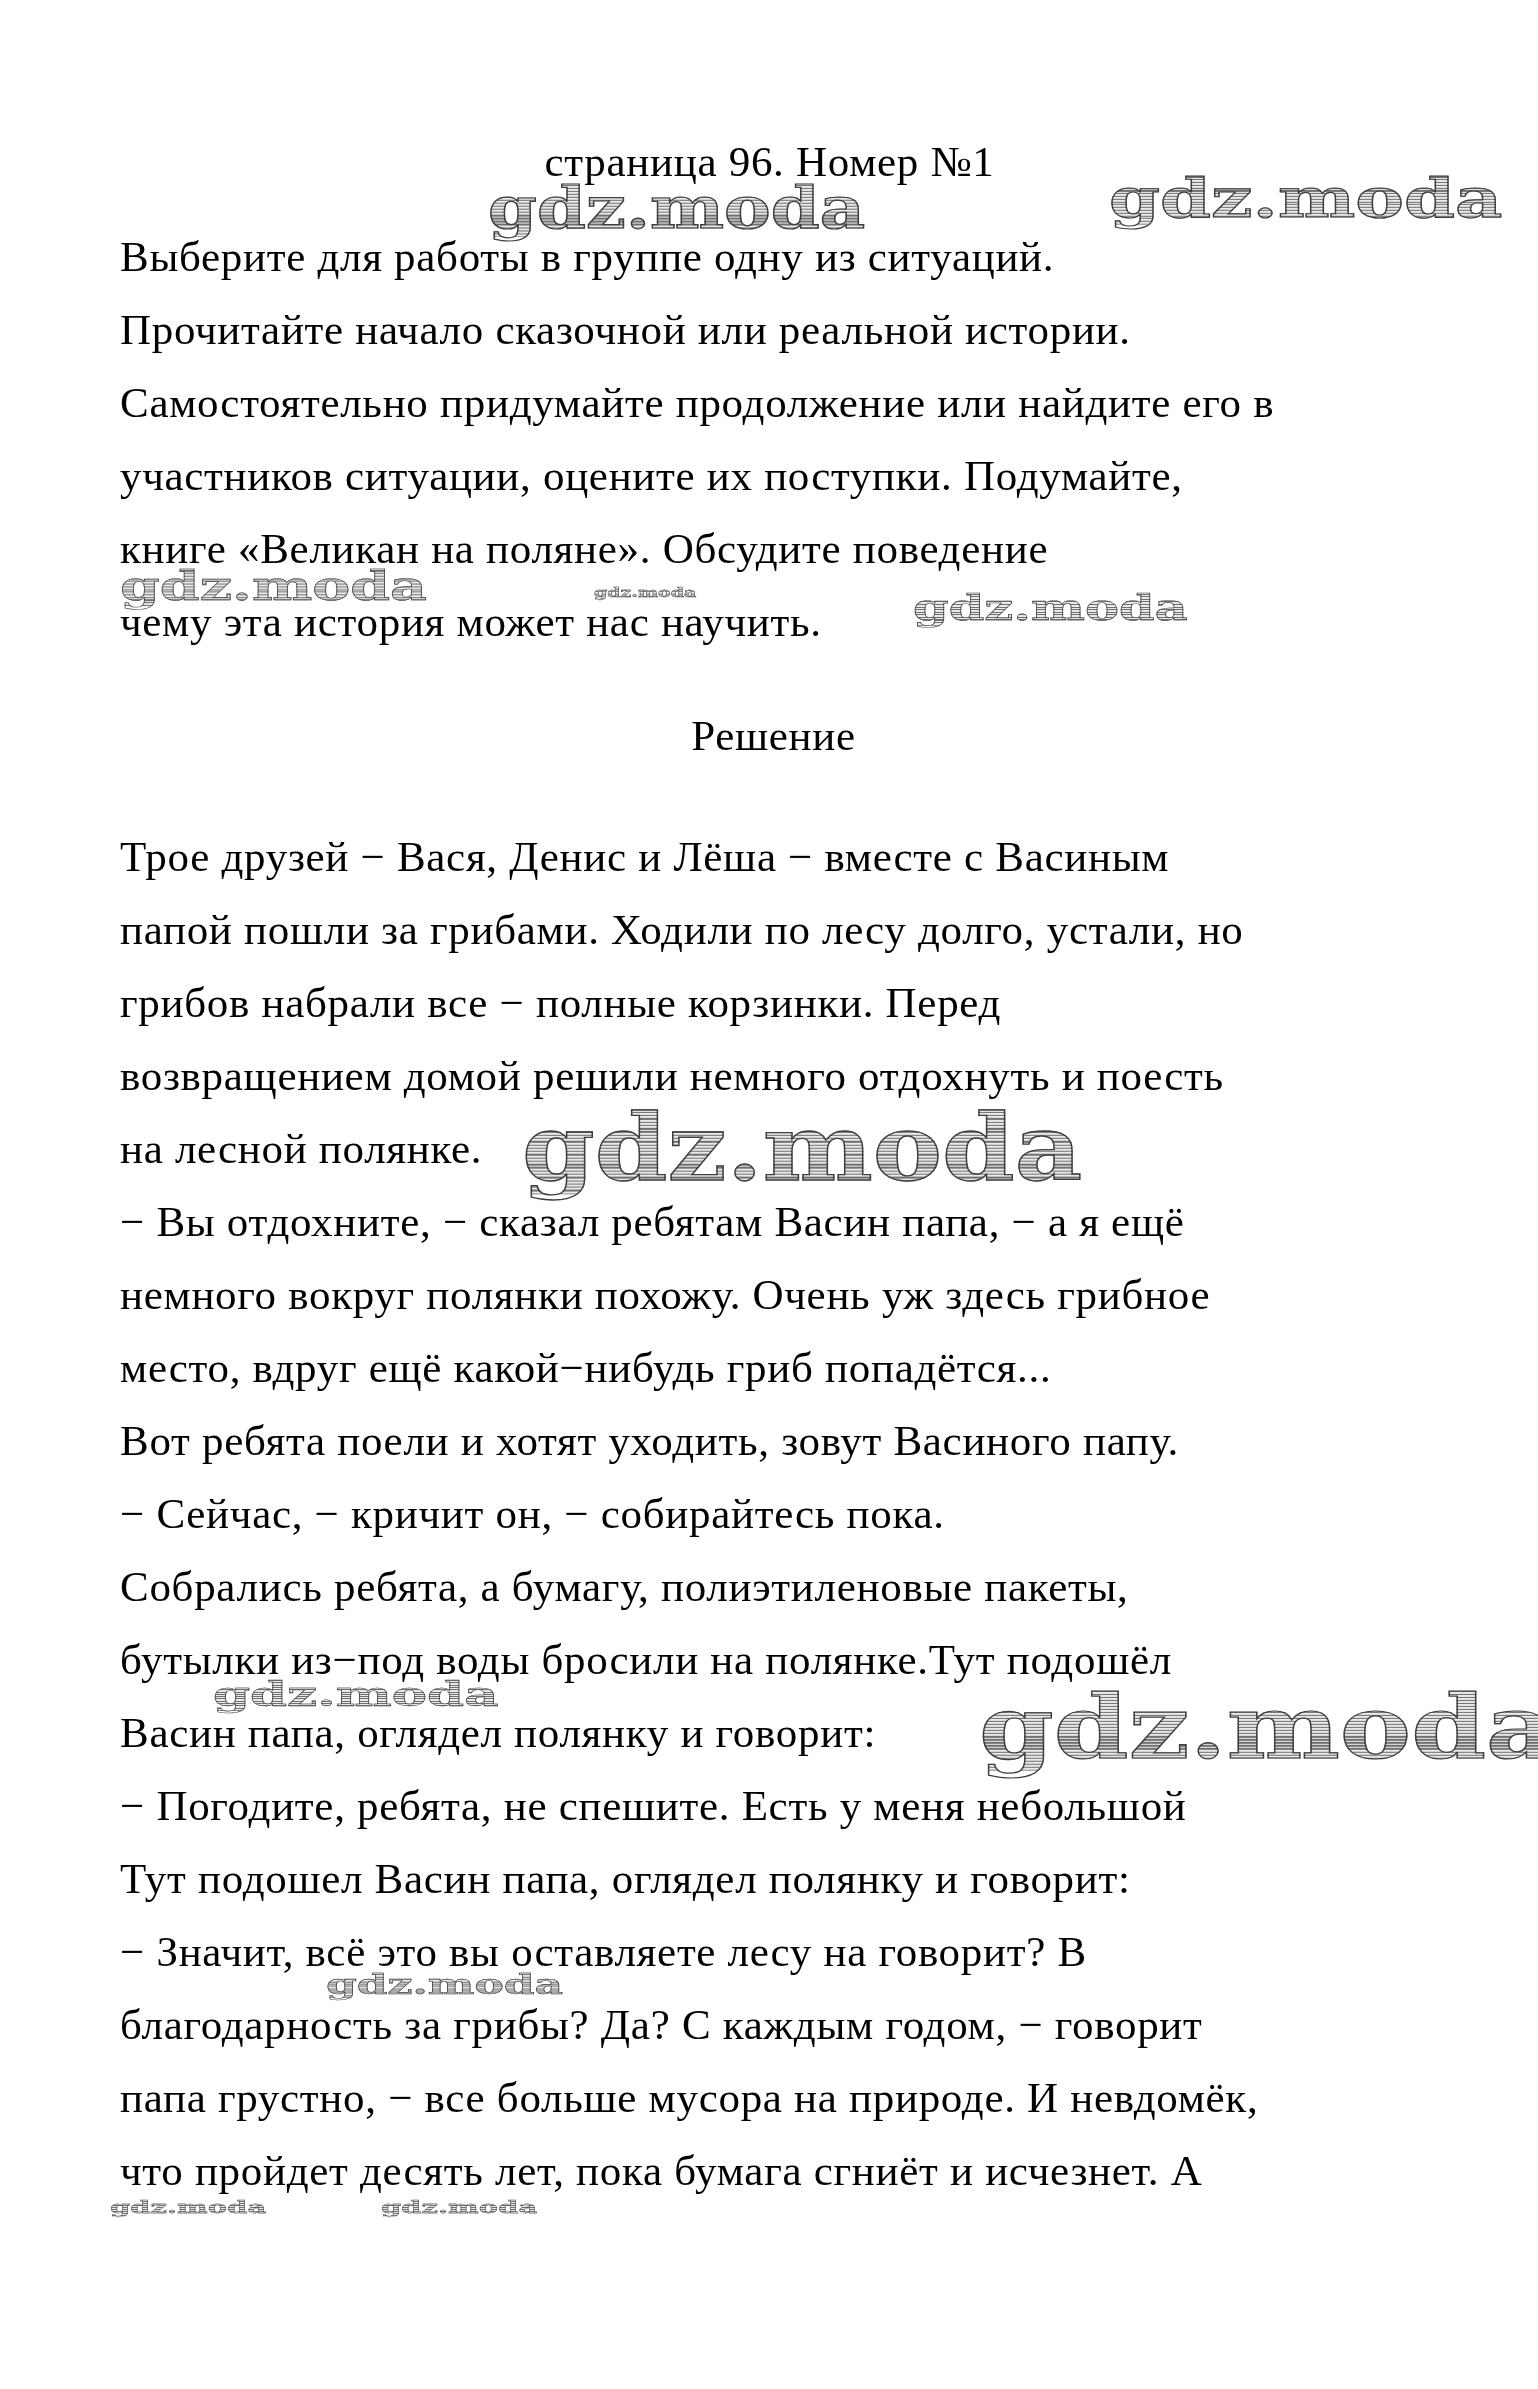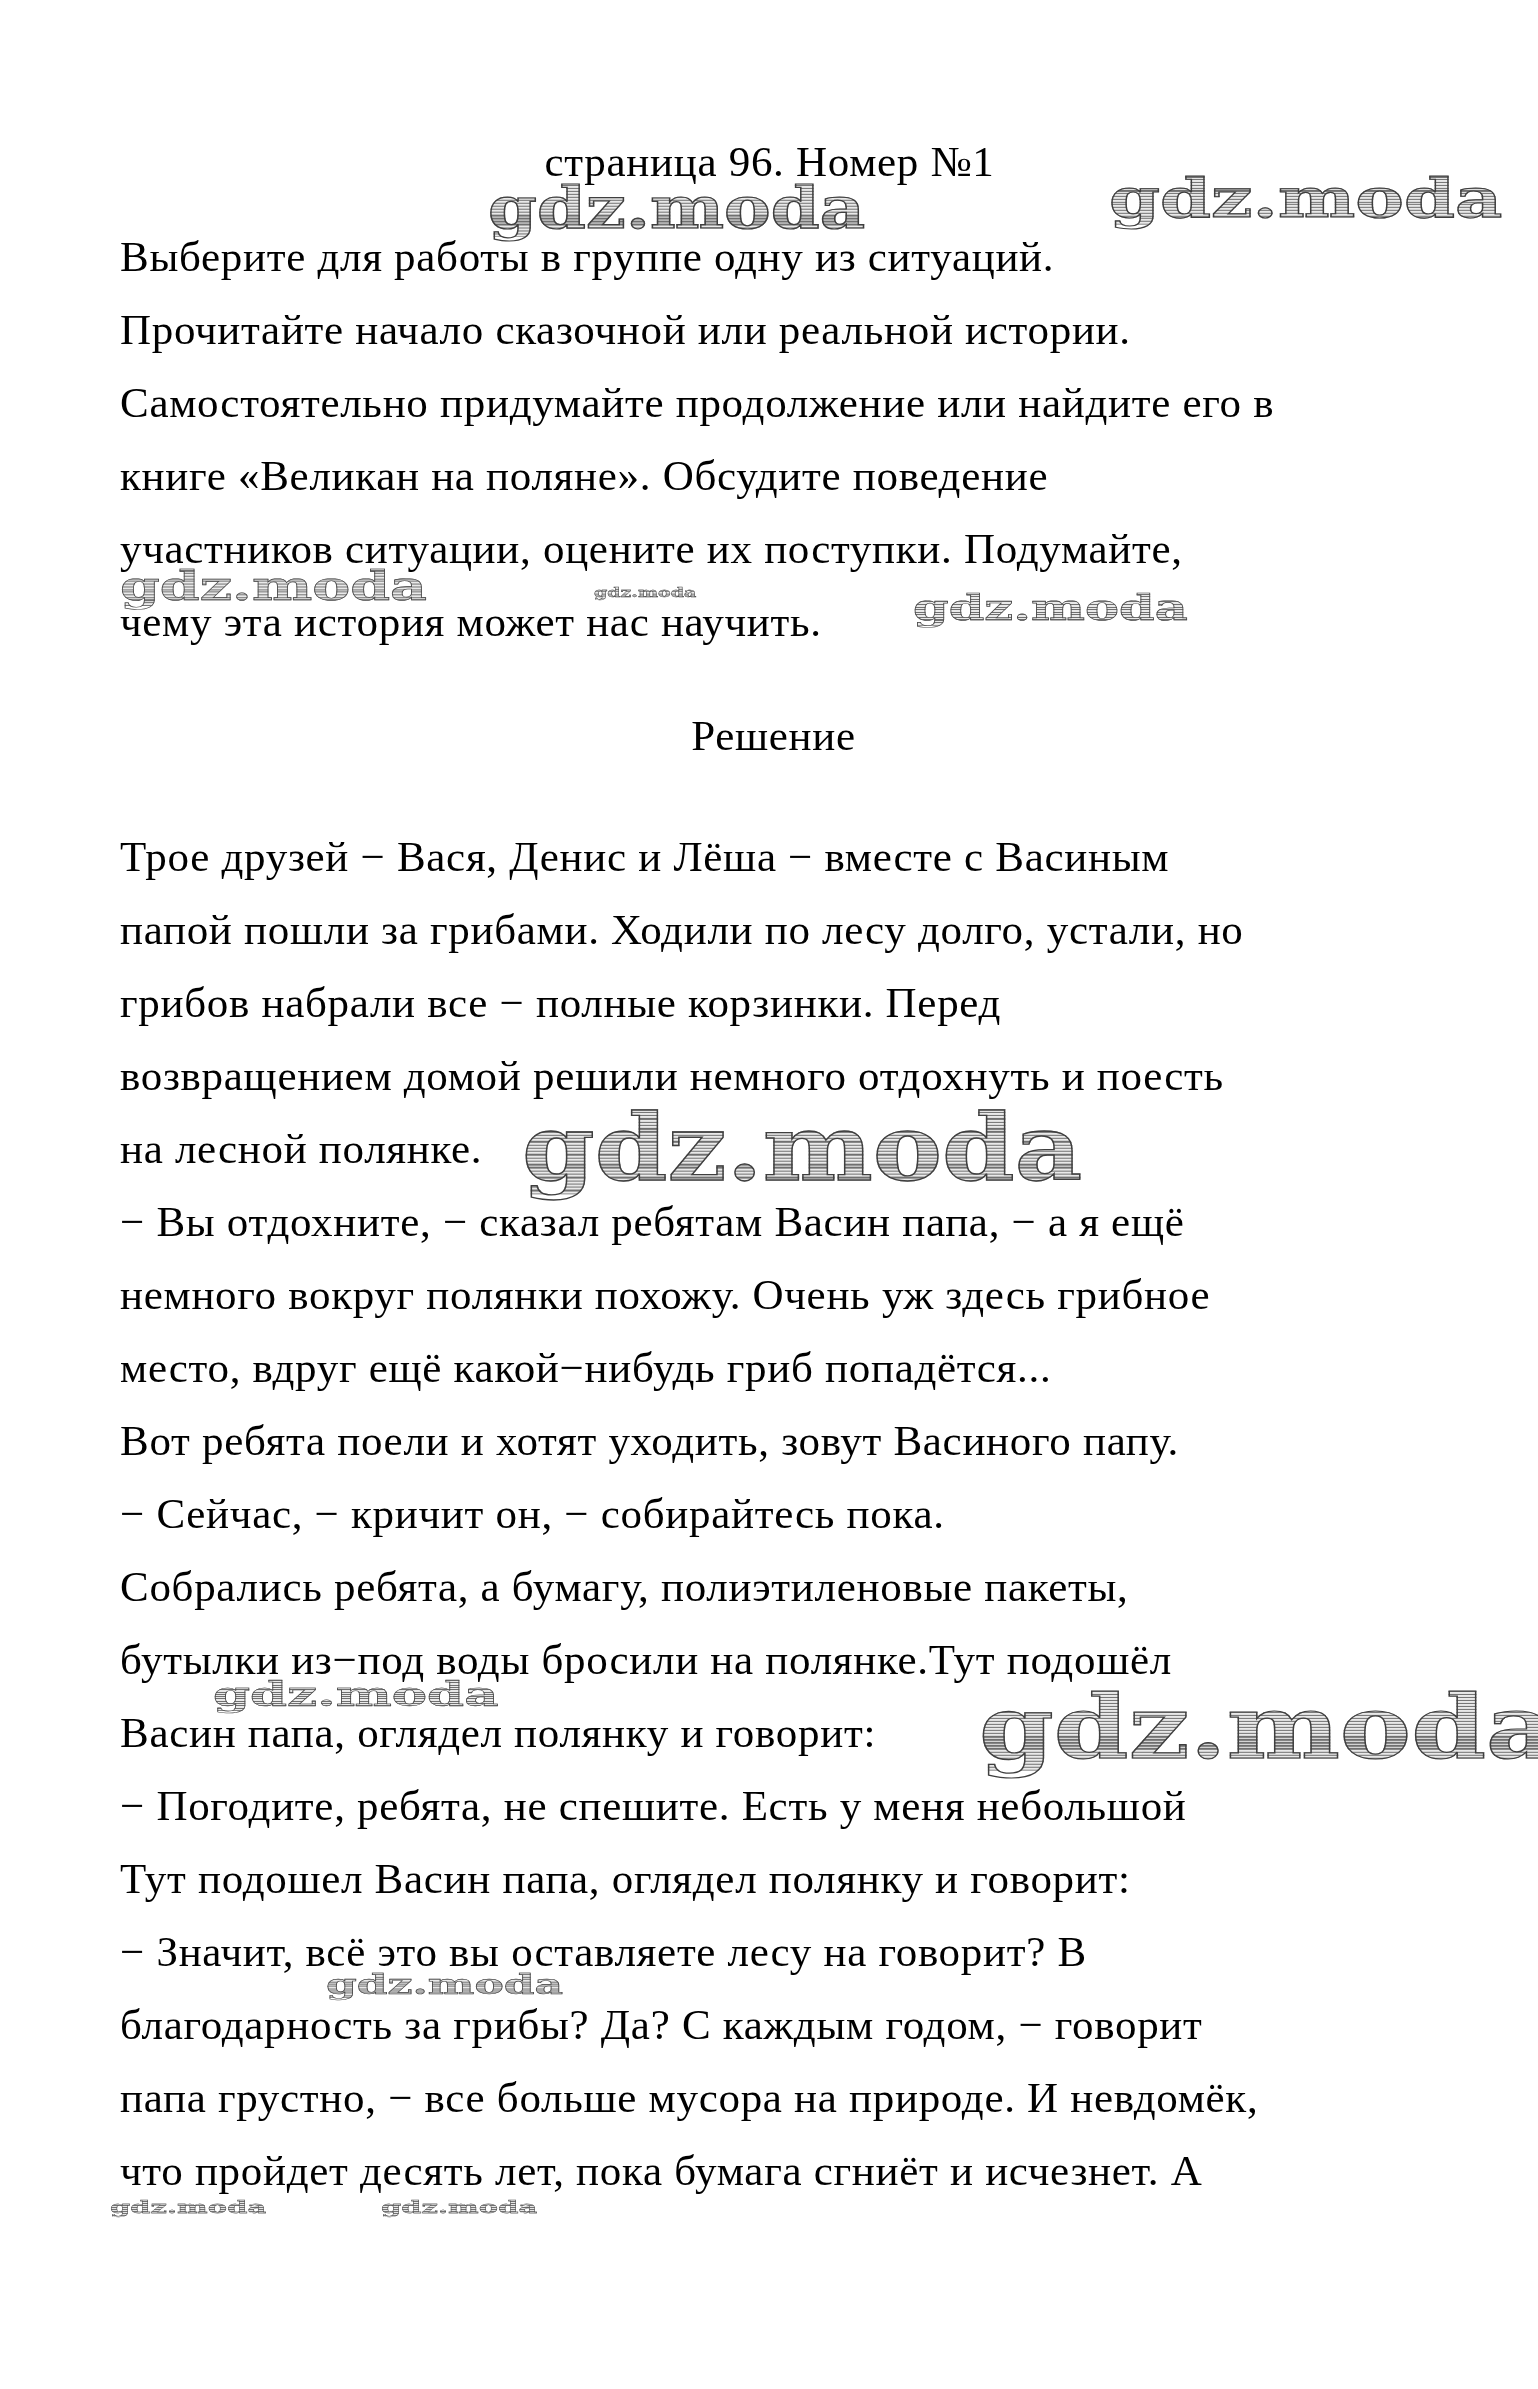--- a/index.html
+++ b/index.html
@@ -78,22 +78,22 @@
   <span class="wm small" style="left:213px; top:1678px; font-size:53px; transform:scaleY(0.62);">gdz.moda</span>
   <span class="wm" style="left:979px; top:1683px; font-size:107px; transform:scaleY(0.82);">gdz.moda</span>
   <span class="wm small" style="left:326px; top:1971px; font-size:44px; transform:scaleY(0.62);">gdz.moda</span>
   <span class="wm tiny" style="left:110px; top:2200px; font-size:29px; transform:scaleY(0.55);">gdz.moda</span>
   <span class="wm tiny" style="left:381px; top:2200px; font-size:29px; transform:scaleY(0.55);">gdz.moda</span>
 
   <div class="textblock task">
     <div class="line">Выберите для работы в группе одну из ситуаций.</div>
     <div class="line">Прочитайте начало сказочной или реальной истории.</div>
     <div class="line">Самостоятельно придумайте продолжение или найдите его в</div>
+    <div class="line">участников ситуации, оцените их поступки. Подумайте,</div>
     <div class="line">книге «Великан на поляне». Обсудите поведение</div>
-    <div class="line">участников ситуации, оцените их поступки. Подумайте,</div>
     <div class="line">чему эта история может нас научить.</div>
   </div>
 
   <div class="section-heading">Решение</div>
 
   <div class="textblock solution">
     <div class="line">Трое друзей − Вася, Денис и Лёша − вместе с Васиным</div>
     <div class="line">папой пошли за грибами. Ходили по лесу долго, устали, но</div>
     <div class="line">грибов набрали все − полные корзинки. Перед</div>
     <div class="line">возвращением домой решили немного отдохнуть и поесть</div>

